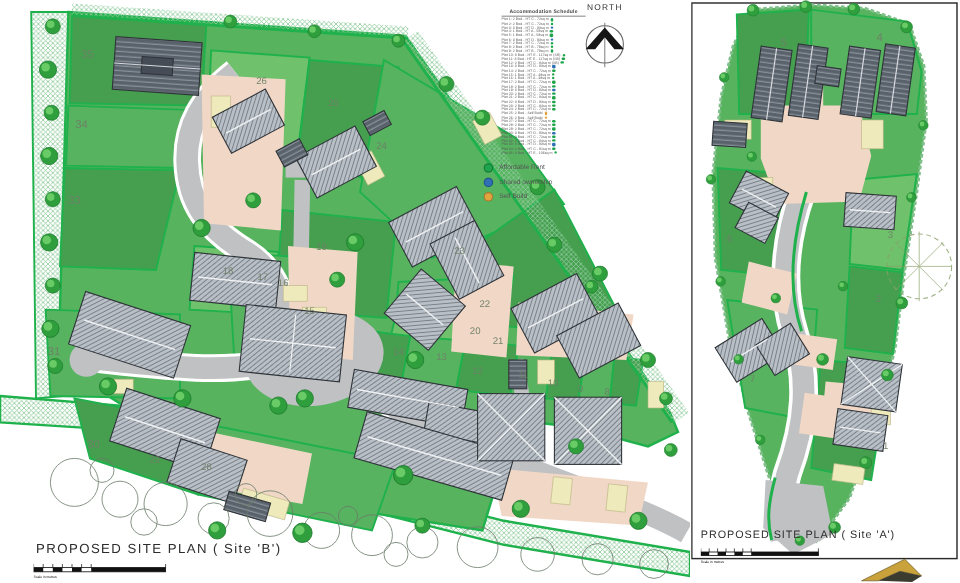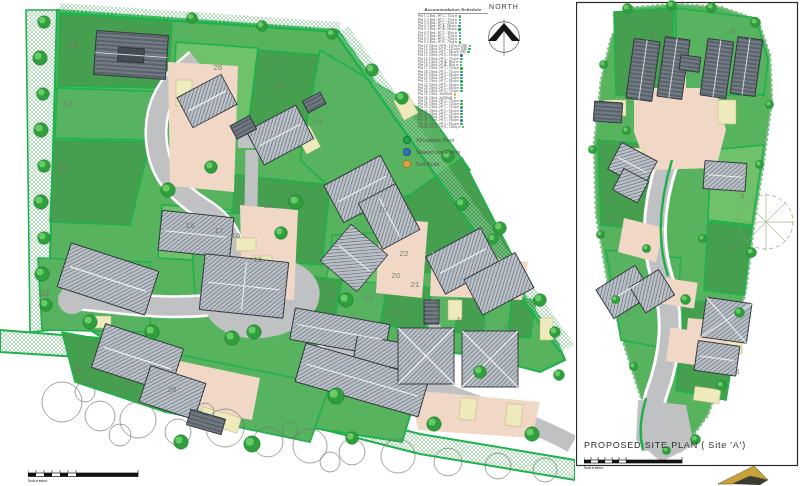--- a/index.html
+++ b/index.html
@@ -475,20 +475,21 @@
       <div class="lrow">
         <span class="ldot" style="background: rgb(47, 111, 181);"></span>
         <span class="llabel">Shared ownership</span>
       </div>
       <div class="lrow">
         <span class="ldot" style="background: rgb(226, 164, 62);"></span>
         <span class="llabel">Self Build</span>
       </div>
     </div>
 
+  <div id="title-b" class="abs plan-title">PROPOSED SITE PLAN  ( Site 'B')</div>
   <svg class="abs" style="left:28px;top:468px" width="130" height="16" viewBox="0 0 130 16">
     <g fill="#111">
       <rect x="0" y="5" width="8" height="3.5"></rect>
         <rect x="16" y="5" width="8" height="3.5"></rect>
       <rect x="32" y="5" width="8" height="3.5"></rect>
         <rect x="48" y="5" width="62" height="3.5"></rect>
     </g>
     <rect x="0" y="5" width="110" height="3.5" fill="none" stroke="#111" stroke-width="0.7"></rect>
     <g stroke="#111" stroke-width="0.6">
       <line x1="0" y1="2" x2="0" y2="5"></line>

